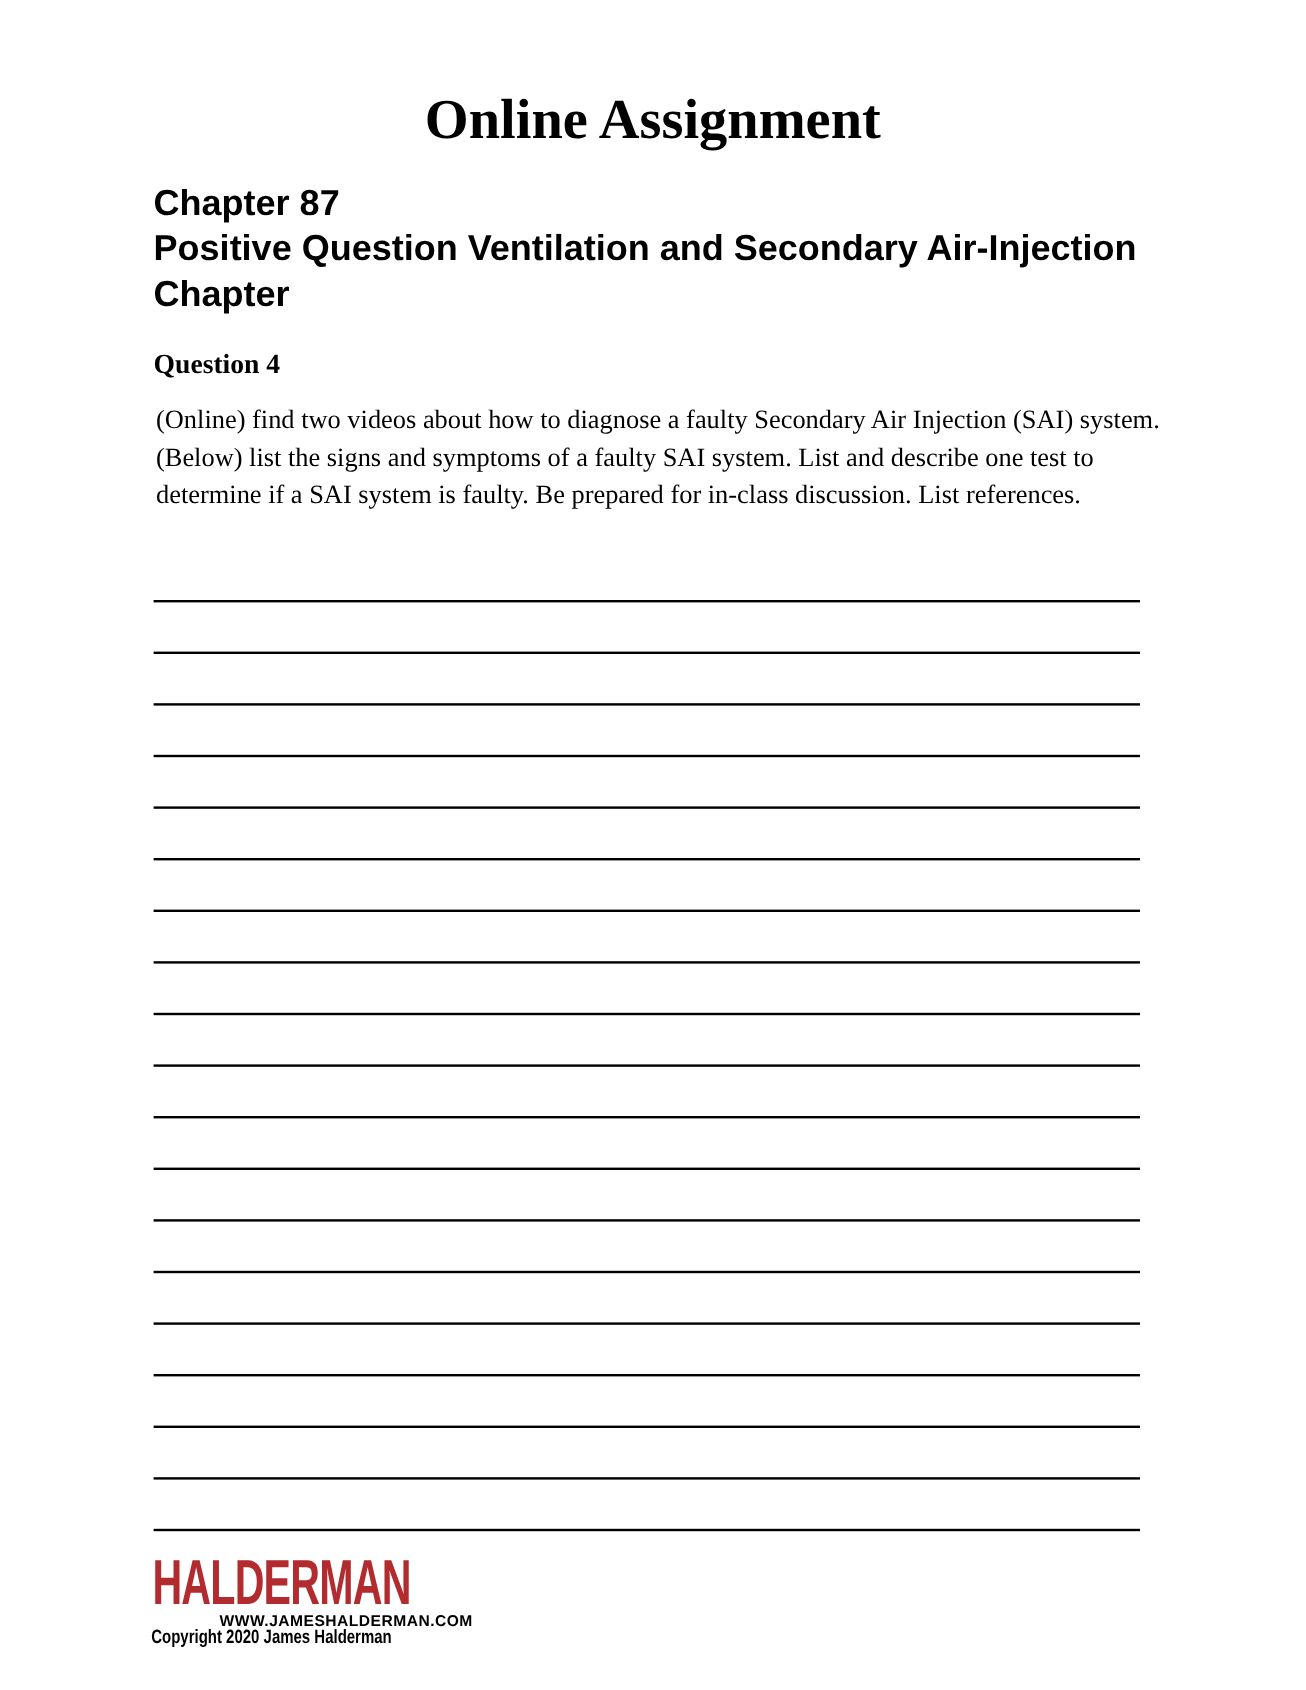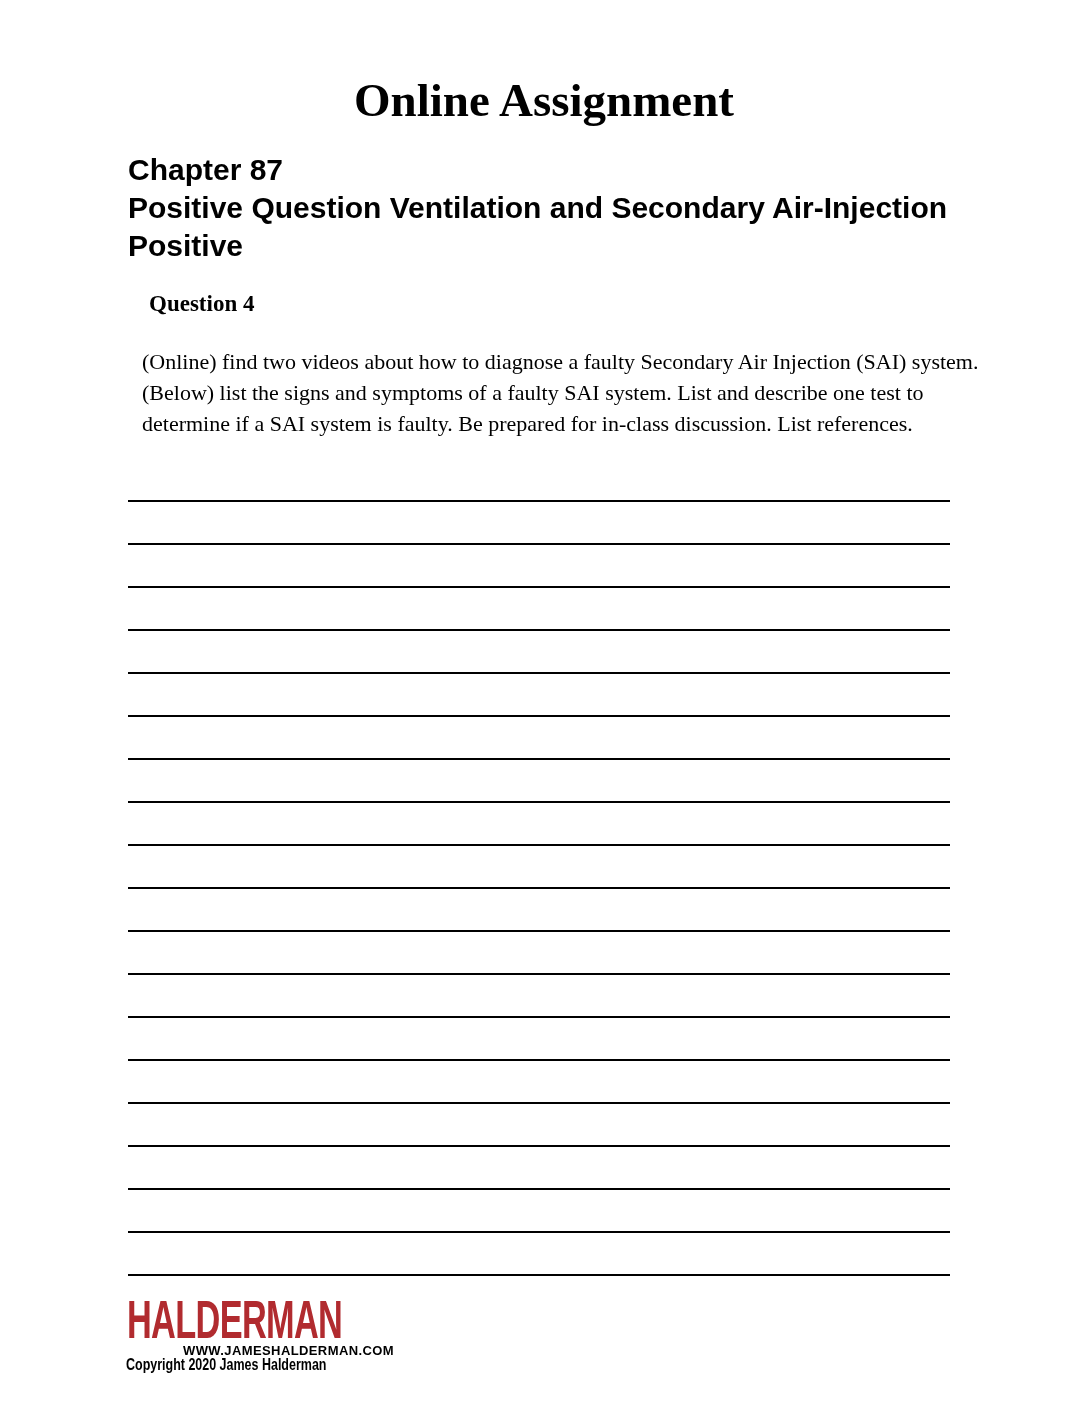--- a/index.html
+++ b/index.html
@@ -42,28 +42,27 @@
     line-height: 38px;
   }
   .question-label {
     position: absolute;
     top: 289px;
     left: 128px;
     font-family: "Liberation Serif", serif;
     font-weight: 700;
     font-size: 23px;
     line-height: 30px;
-    margin-left: 21px;
   }
   .question-body {
     position: absolute;
     top: 332px;
     left: 128px;
     width: 845px;
-    margin: 14px;
+    margin: 2px;
     font-family: "Liberation Serif", serif;
     font-weight: 400;
     font-size: 22px;
     line-height: 31px;
   }
   .answer-line {
     position: absolute;
     left: 128px;
     width: 822px;
     height: 0;
@@ -110,21 +109,21 @@
 </head>
 <body>
 
 <div id="page">
 
   <h1 class="page-title">Online Assignment</h1>
 
   <div class="chapter-block">
     <div class="chapter-line">Chapter 87</div>
     <div class="chapter-line">Positive Question Ventilation and Secondary Air-Injection</div>
-    <div class="chapter-line">Positive</div>
+    <div class="chapter-line">Chapter</div>
   </div>
 
   <div class="question-label">Question 4</div>
 
   <p class="question-body">(Online) find two videos about how to diagnose a faulty Secondary Air Injection (SAI) system. (Below) list the signs and symptoms of a faulty SAI system. List and describe one test to determine if a SAI system is faulty. Be prepared for in-class discussion. List references.</p>
 
   <div id="answer-lines">
       <div class="answer-line" style="top: 500px; border-top-color: rgb(0, 0, 0);"></div>
       <div class="answer-line" style="top: 543px; border-top-color: rgb(0, 0, 0);"></div>
       <div class="answer-line" style="top: 586px; border-top-color: rgb(0, 0, 0);"></div>

